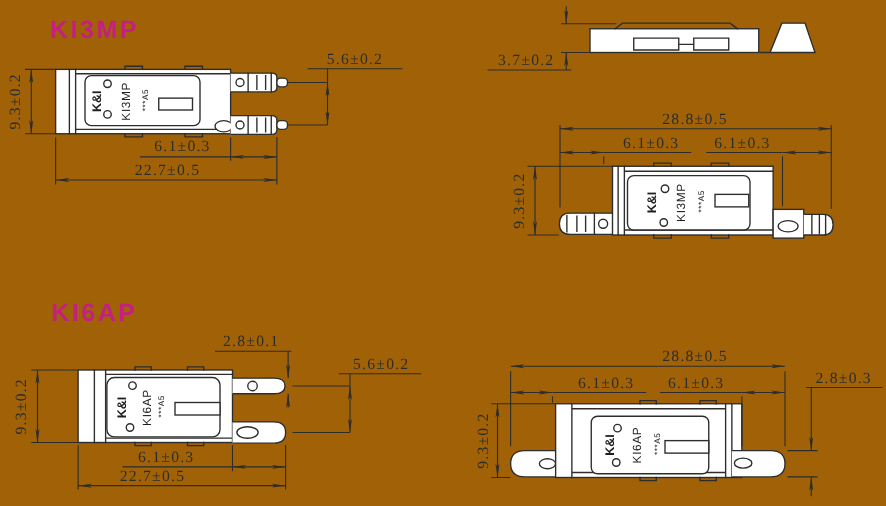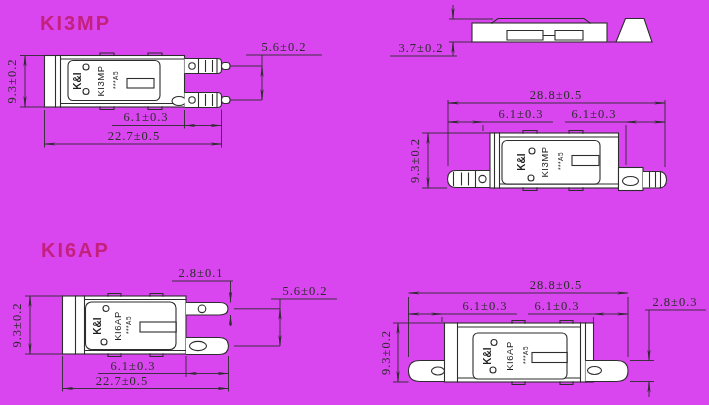--- a/index.html
+++ b/index.html
@@ -1,16 +1,16 @@
 <!DOCTYPE html>
 <html><head>
 <meta charset="utf-8">
 <style>
   html,body{margin:0;padding:0;background:#ffffff;}
-  .sheet{position:relative;width:709px;height:405px;background:#d946ef;overflow:hidden;}
+  .sheet{position:relative;width:709px;height:405px;background:#a16207;overflow:hidden;}
   svg{display:block;}
   .ln{stroke:#2d2d2d;stroke-width:1.1;fill:none;stroke-linecap:square;}
   .fw{stroke:#2d2d2d;stroke-width:1.1;fill:#ffffff;}
   .dm{stroke:#2d2d2d;stroke-width:0.9;fill:none;stroke-linecap:butt;}
   .dimtxt{font-family:"Liberation Serif",serif;font-size:12.5px;fill:#2d2d2d;letter-spacing:1px;}
   .title{font-family:"Liberation Sans",sans-serif;font-size:20px;font-weight:bold;fill:#c4217f;letter-spacing:2px;}
   .brand{font-family:"Liberation Sans",sans-serif;font-size:10px;font-weight:bold;fill:#1e1e1e;}
   .model{font-family:"Liberation Sans",sans-serif;font-size:9.5px;fill:#1e1e1e;letter-spacing:.5px;}
   .code{font-family:"Liberation Sans",sans-serif;font-size:6.5px;fill:#1e1e1e;letter-spacing:.5px;}
 </style>

